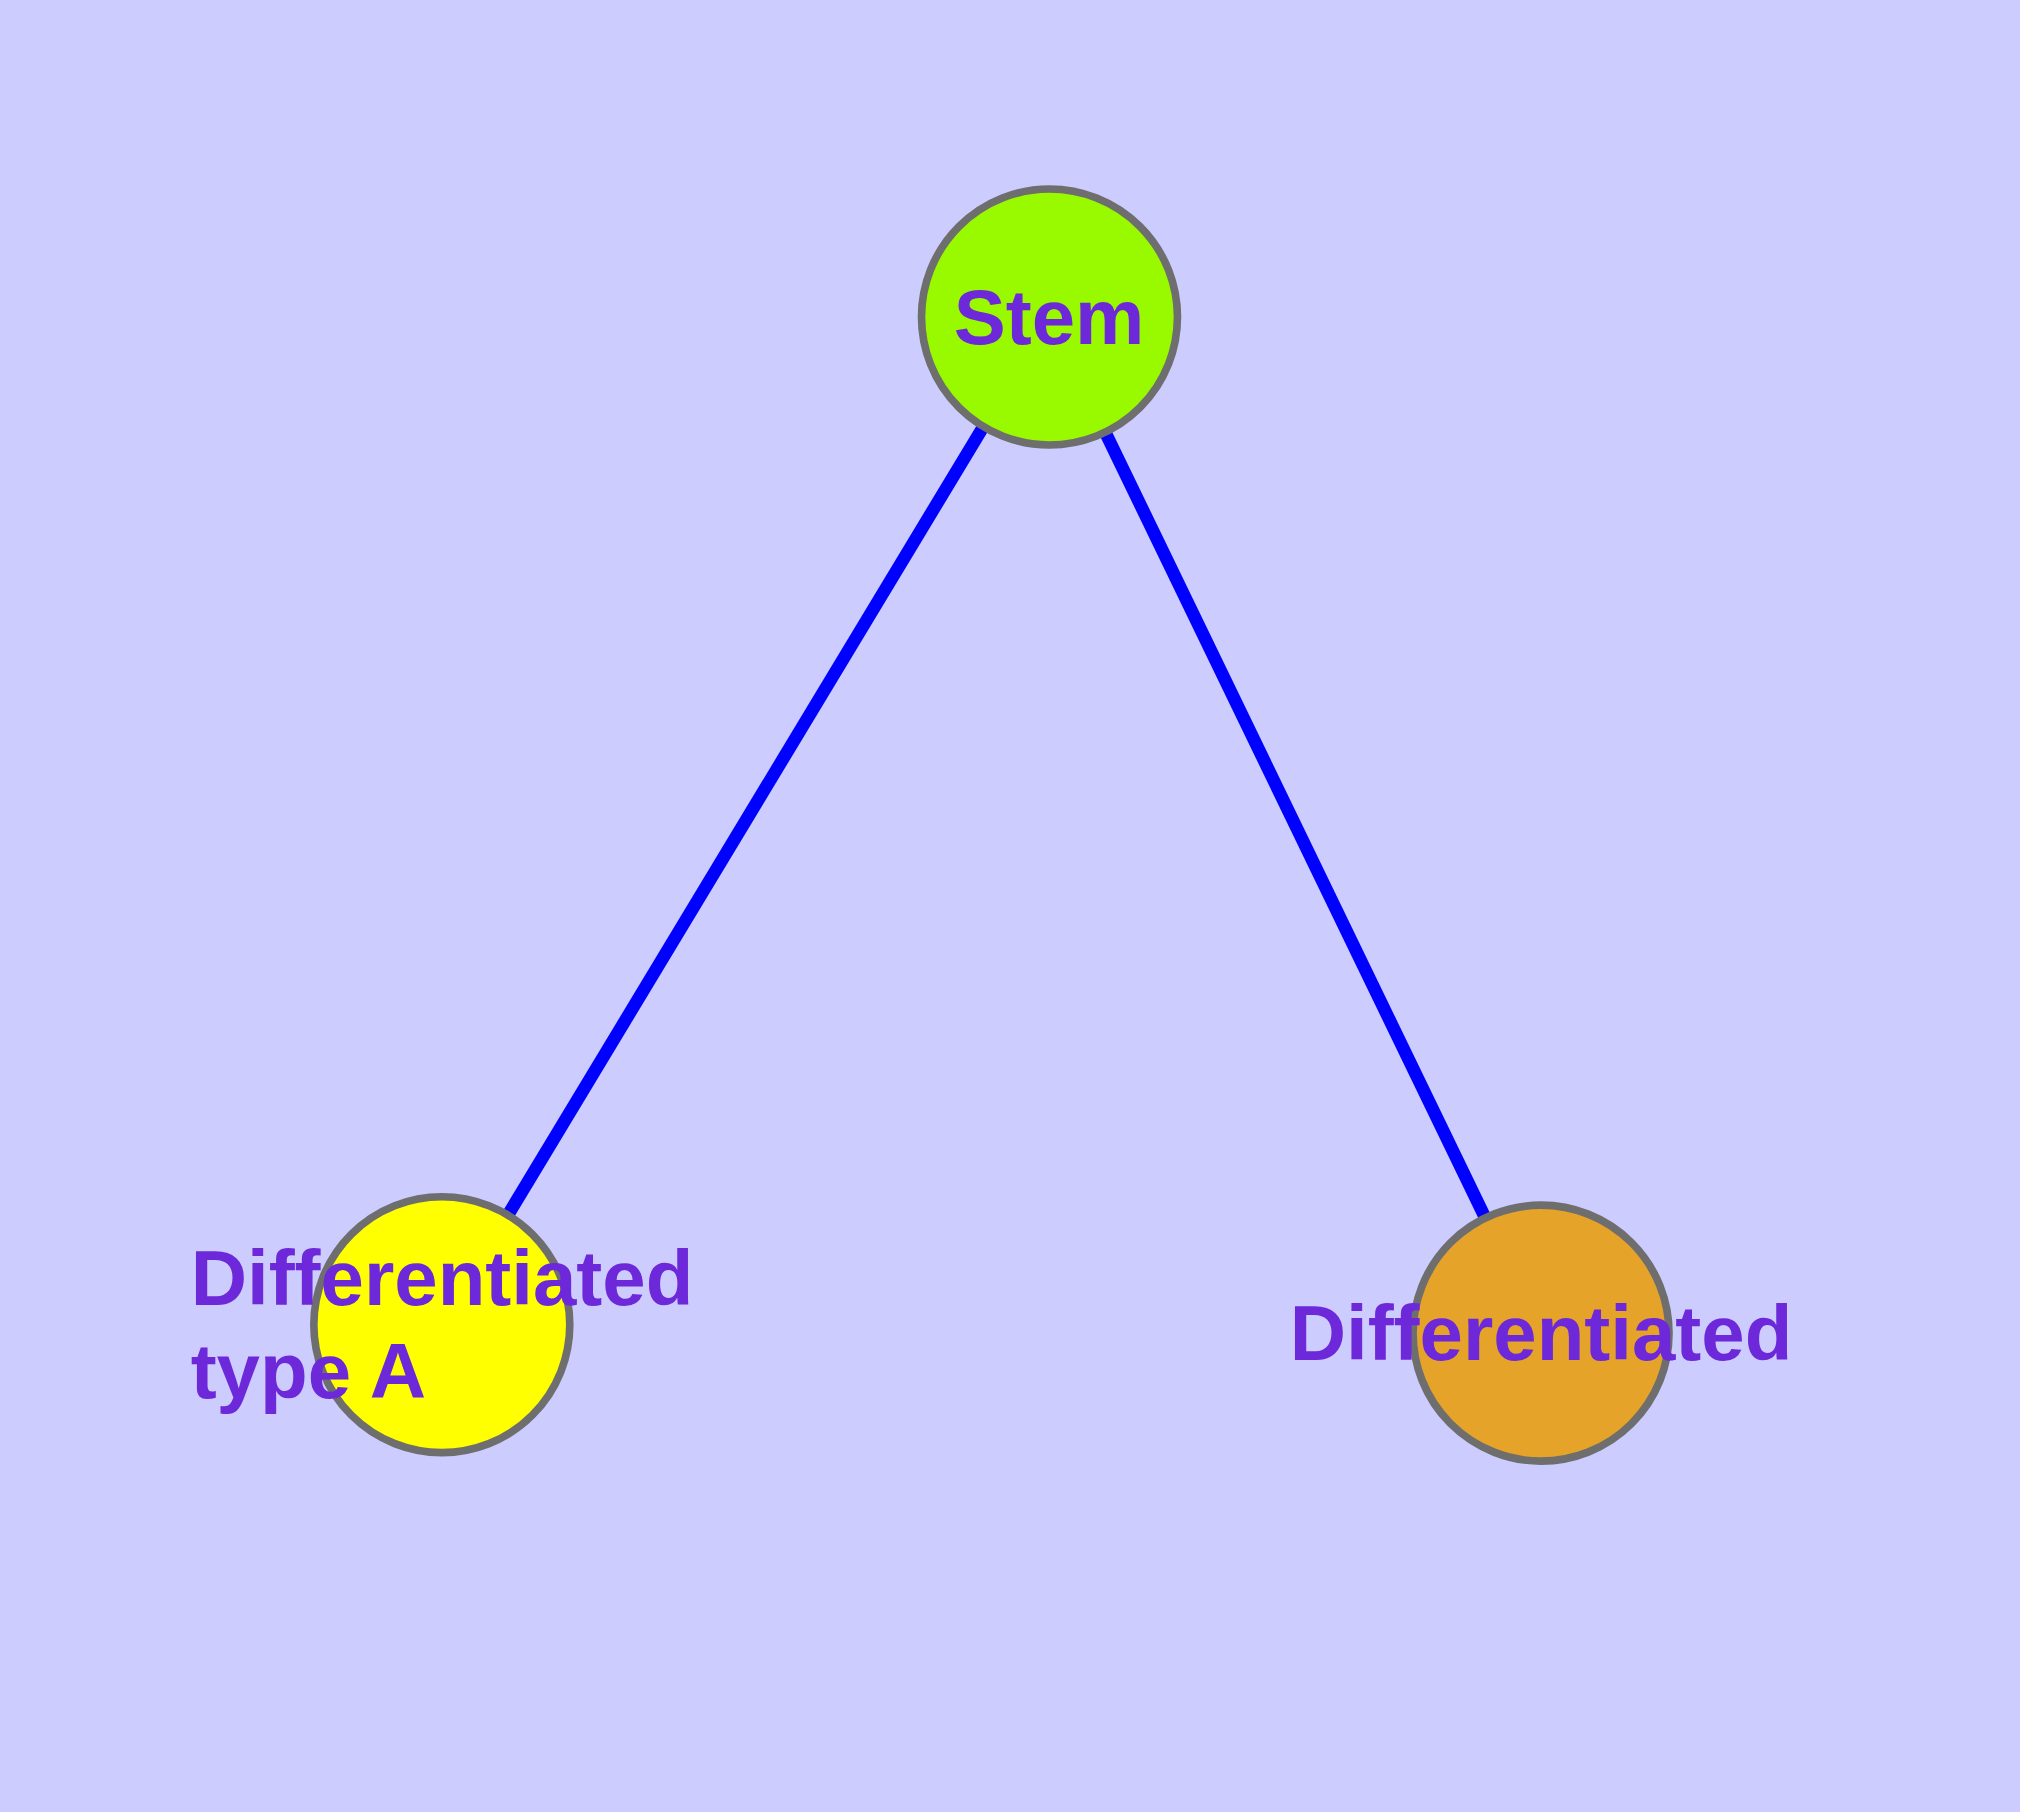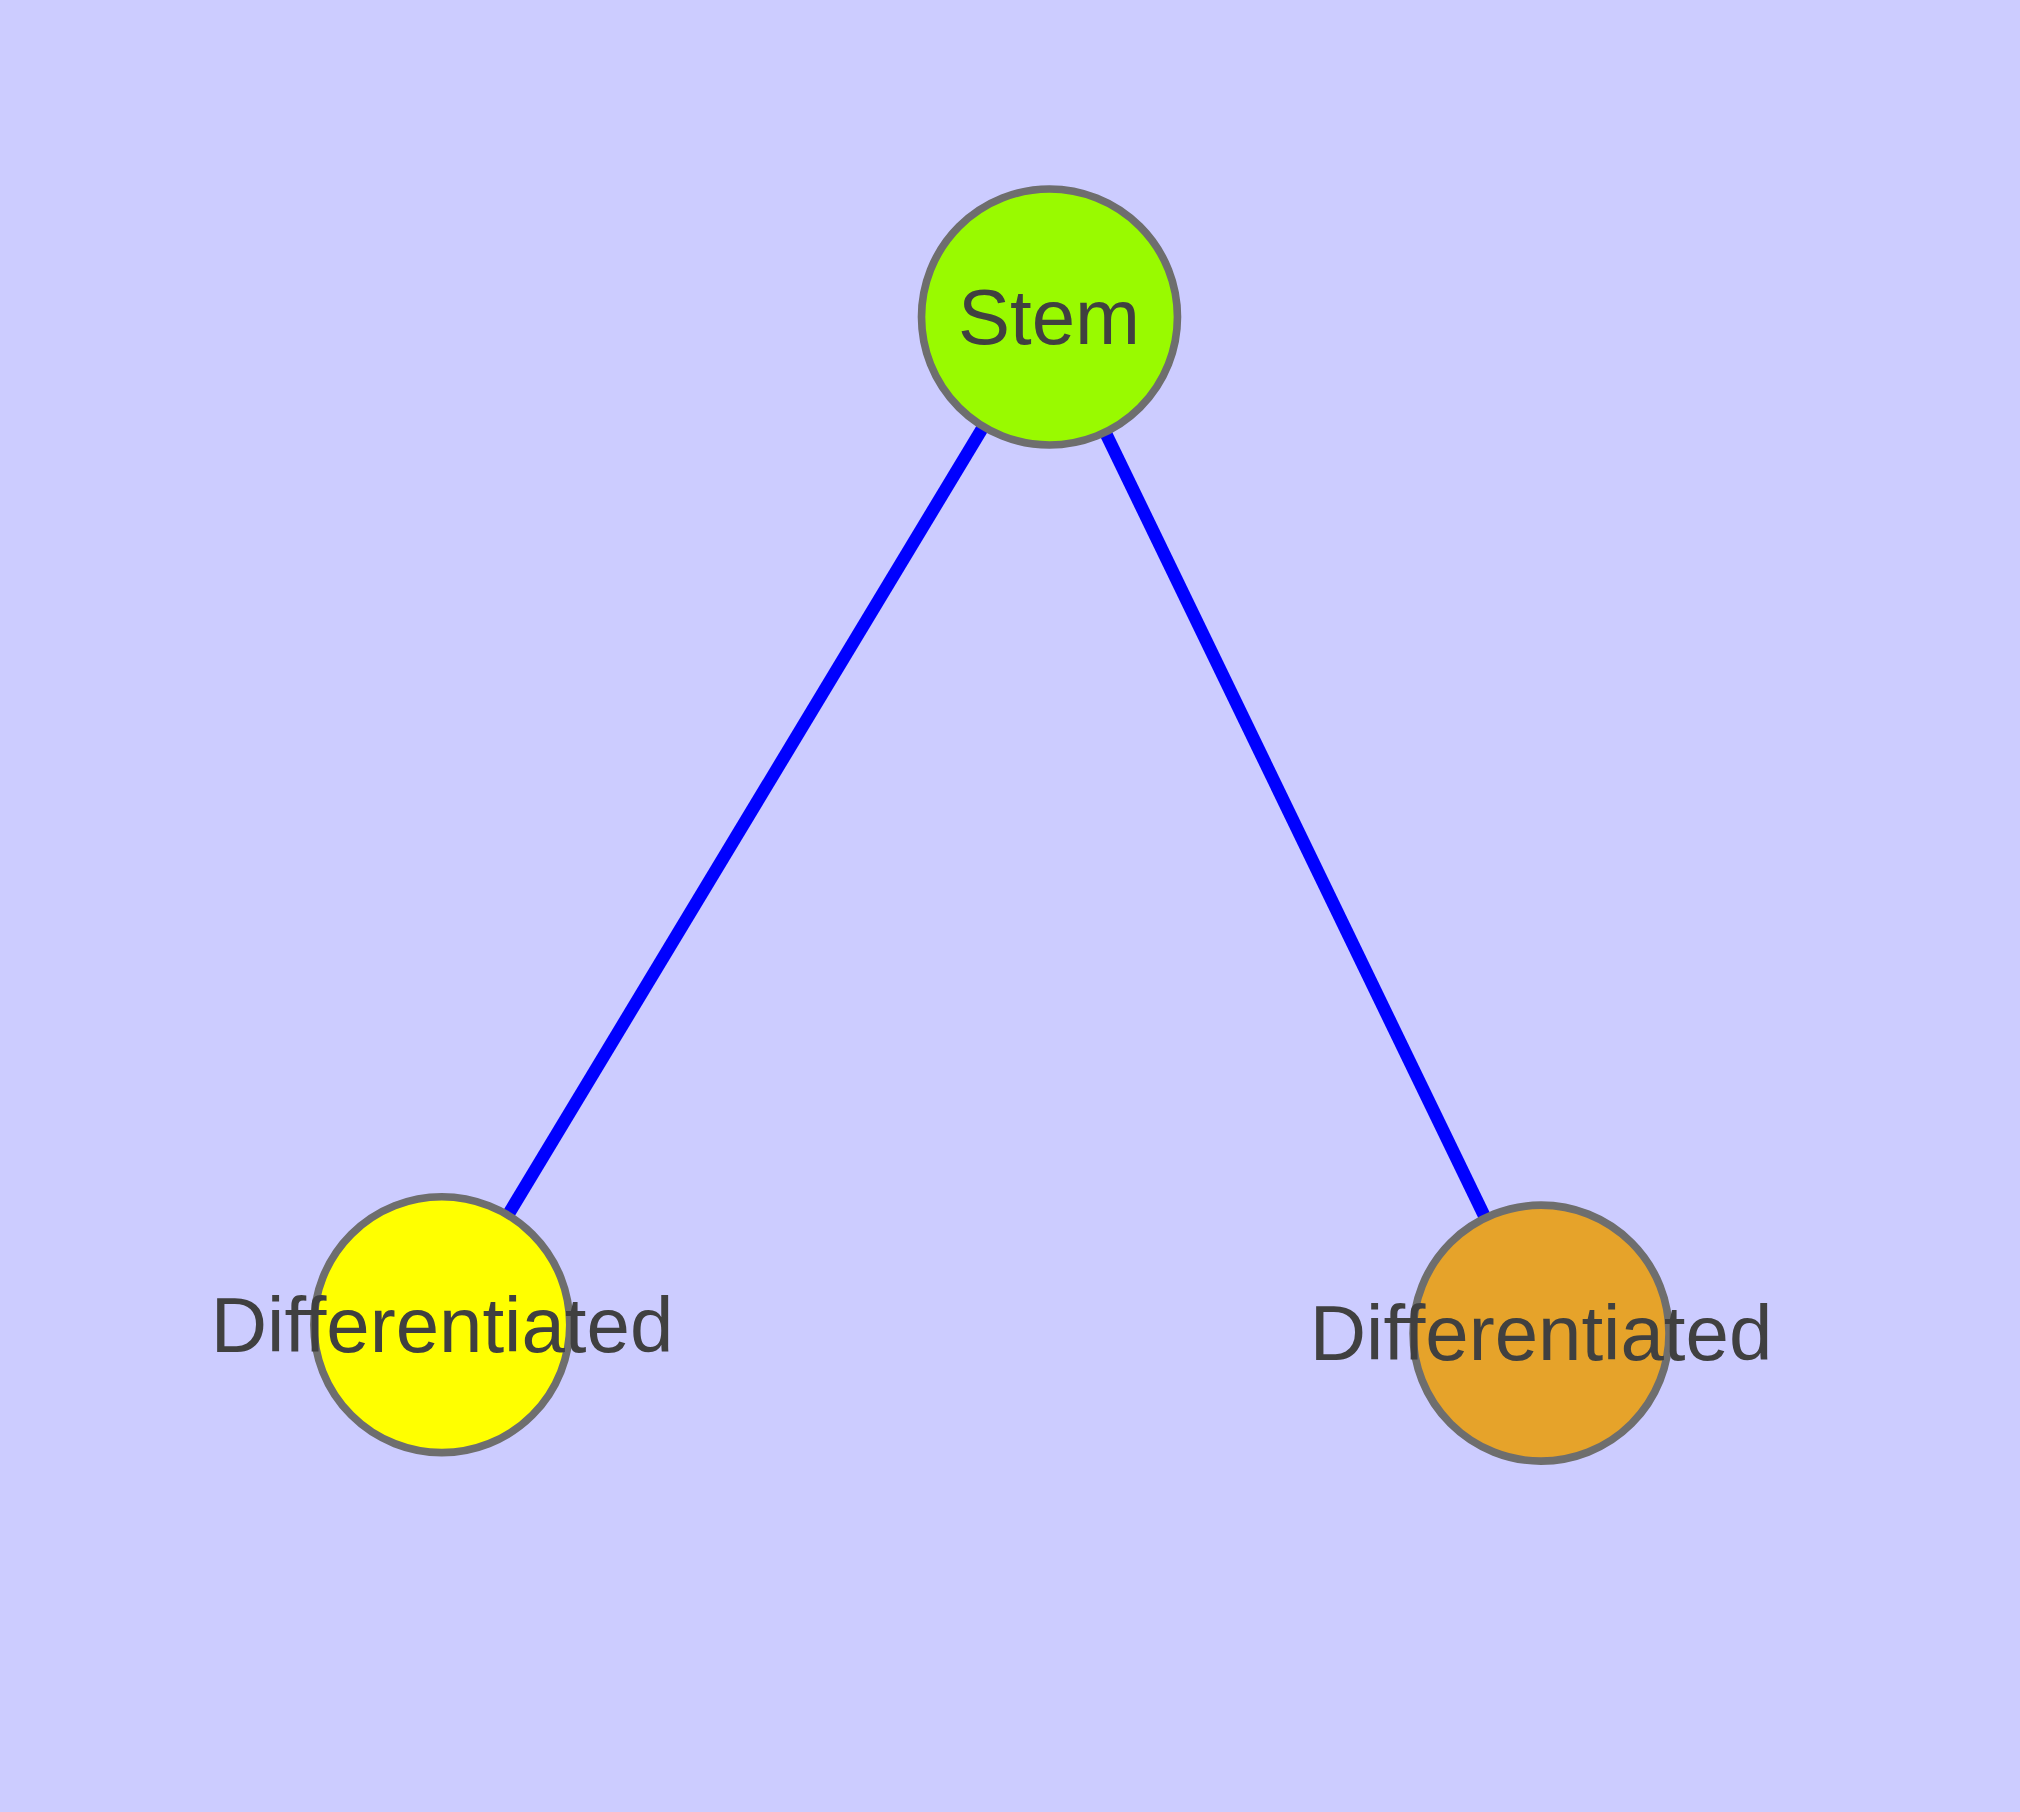--- a/index.html
+++ b/index.html
@@ -31,24 +31,24 @@
     fill: none;
   }
   .node-circle {
     stroke: #6E6E6E;
     stroke-width: 9;
   }
   .node-label {
     position: absolute;
     transform: translate(-50%, -50%);
     font-family: "Liberation Sans", sans-serif;
-    font-weight: normal;
+    font-weight: bold;
     font-size: 78px;
     line-height: 93px;
-    color: #404040;
+    color: #6d28d9;
     text-align: left;
     white-space: nowrap;
   }
   .label-stem   { left: 1049px; top: 317px;  }
   .label-type-a { left: 442px;  top: 1325px; }
   .label-type-b { left: 1541px; top: 1333px; }
 </style>
 </head>
 <body>
 
@@ -61,20 +61,21 @@
     <circle class="node-circle" cx="521" cy="1563" r="151" fill="#FFFF00"></circle>
     <circle class="node-circle" cx="1818" cy="1573" r="151" fill="#E6A32A"></circle>
   </svg>
 
   <div class="node-label label-stem">
     <div>Stem</div>
   </div>
 
   <div class="node-label label-type-a">
     <div>Differentiated</div>
+    <div>type A</div>
   </div>
 
   <div class="node-label label-type-b">
     <div>Differentiated</div>
   </div>
 
 </div>
 
 
 </body></html>

